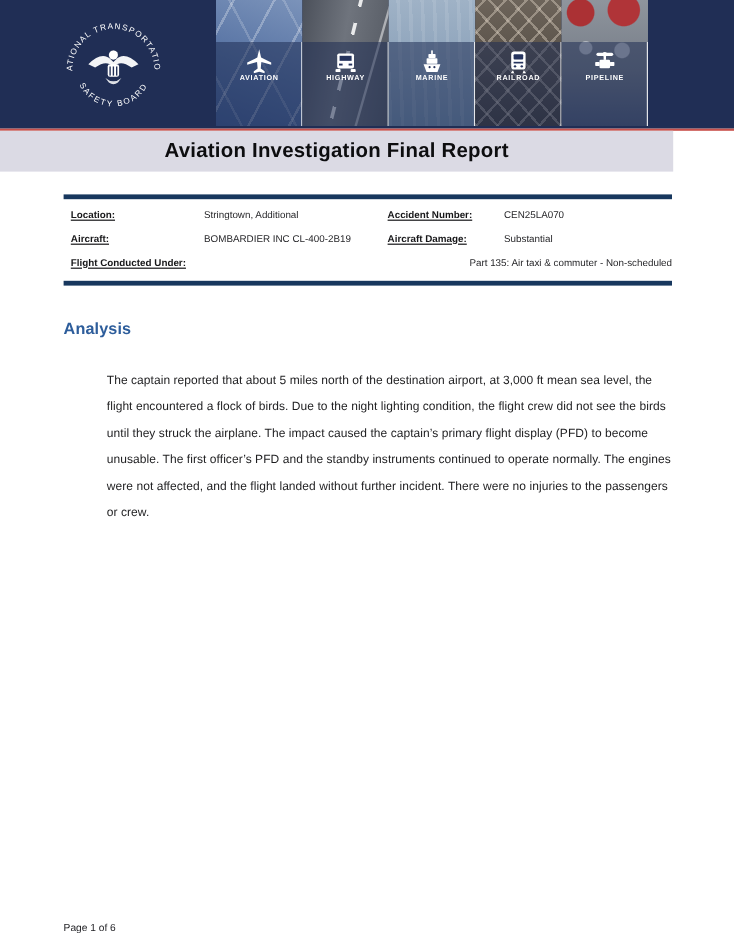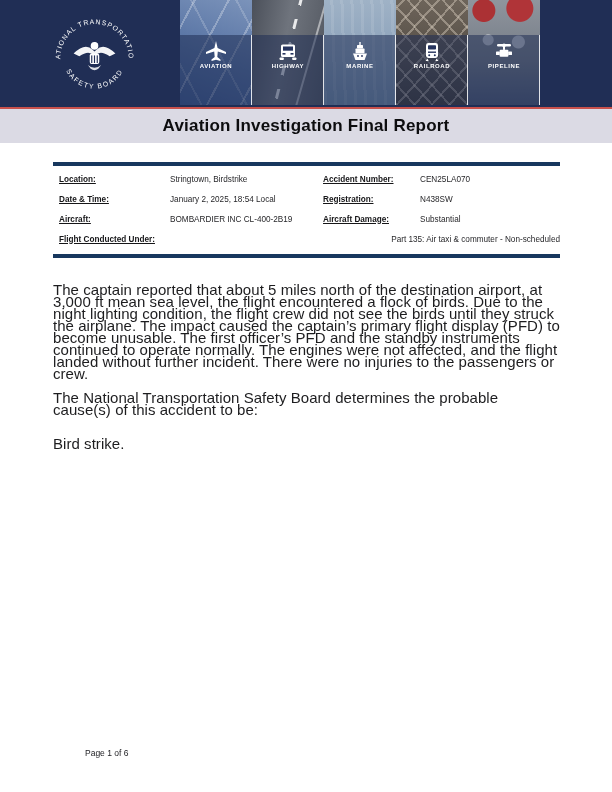--- a/index.html
+++ b/index.html
@@ -119,21 +119,21 @@
       radial-gradient(circle at 72% 8%, #b03438 0 13px, rgba(176,52,56,0) 14px),
       radial-gradient(circle at 28% 38%, #c8ccd2 0 5px, rgba(200,204,210,0) 6px),
       radial-gradient(circle at 70% 40%, #c8ccd2 0 6px, rgba(200,204,210,0) 7px),
       linear-gradient(180deg, #8f959d 0%, #767d88 55%, #4d5a77 100%);
   }
 
   .red-line { width: 612px; height: 2px; background: #c9514c; }
 
   
   .title-bar {
-    width: 612px;
+    width: 561px;
     height: 34px;
     background: #dbdae4;
     display: flex;
     align-items: center;
     justify-content: center;
   }
   .title-bar .doc-title {
     font-size: 17px;
     font-weight: bold;
     color: #0d0d0f;
@@ -170,37 +170,37 @@
   .section-heading {
     font-size: 13.5px;
     font-weight: bold;
     color: #2d5d9b;
     letter-spacing: 0.1px;
   }
   .h-analysis { margin-top: 28px; }
   .h-cause { margin-top: 37px; }
 
   .body-para {
-    font-size: 15px;
-    line-height: 12px;
+    font-size: 10px;
+    line-height: 22px;
     color: #1d1d1f;
     letter-spacing: 0.05px;
+    margin-left: 36px;
   }
   .p-first { margin-top: 26px; }
   .p-next { margin-top: 14px; }
   .p-intro { margin-top: 12px; }
   .p-cause { margin-top: 22px; }
 
   .footer {
     position: absolute;
     left: 53px;
-    top: 748px;
+    top: 768px;
     font-size: 8.5px;
     color: #222226;
-    margin-left: 32px;
   }
 </style>
 </head>
 <body>
 
 <div class="page">
 
   <div class="banner">
     <svg class="seal" viewBox="0 0 100 100">
       <defs>
@@ -302,44 +302,37 @@
 
   <div class="title-bar">
     <div class="doc-title">Aviation Investigation Final Report</div>
   </div>
 
   <div class="content">
 
     <div class="info-table">
       <div class="info-row">
         <div class="cell-label">Location:</div>
-        <div class="cell-value">Stringtown, Birdstrike</div>
+        <div class="cell-value">Stringtown, Additional</div>
         <div class="cell-label">Accident Number:</div>
         <div class="cell-value">CEN25LA070</div>
-      </div>
-      <div class="info-row">
-        <div class="cell-label">Date &amp; Time:</div>
-        <div class="cell-value">January 2, 2025, 18:54 Local</div>
-        <div class="cell-label">Registration:</div>
-        <div class="cell-value">N438SW</div>
       </div>
       <div class="info-row">
         <div class="cell-label">Aircraft:</div>
         <div class="cell-value">BOMBARDIER INC CL-400-2B19</div>
         <div class="cell-label">Aircraft Damage:</div>
         <div class="cell-value">Substantial</div>
       </div>
       <div class="info-row-span">
         <div class="cell-label">Flight Conducted Under:</div>
         <div class="cell-value">Part 135: Air taxi &amp; commuter - Non-scheduled</div>
       </div>
     </div>
 
+    <div class="section-heading h-analysis">Analysis</div>
     <p class="body-para p-first">The captain reported that about 5 miles north of the destination airport, at 3,000 ft mean sea level, the flight encountered a flock of birds. Due to the night lighting condition, the flight crew did not see the birds until they struck the airplane. The impact caused the captain’s primary flight display (PFD) to become unusable. The first officer’s PFD and the standby instruments continued to operate normally. The engines were not affected, and the flight landed without further incident. There were no injuries to the passengers or crew.</p>
 
-    <p class="body-para p-intro">The National Transportation Safety Board determines the probable cause(s) of this accident to be:</p>
-    <p class="body-para p-cause">Bird strike.</p>
 
   </div>
 
   <div class="footer">Page 1 of 6</div>
 
 </div>
 
 </body></html>

